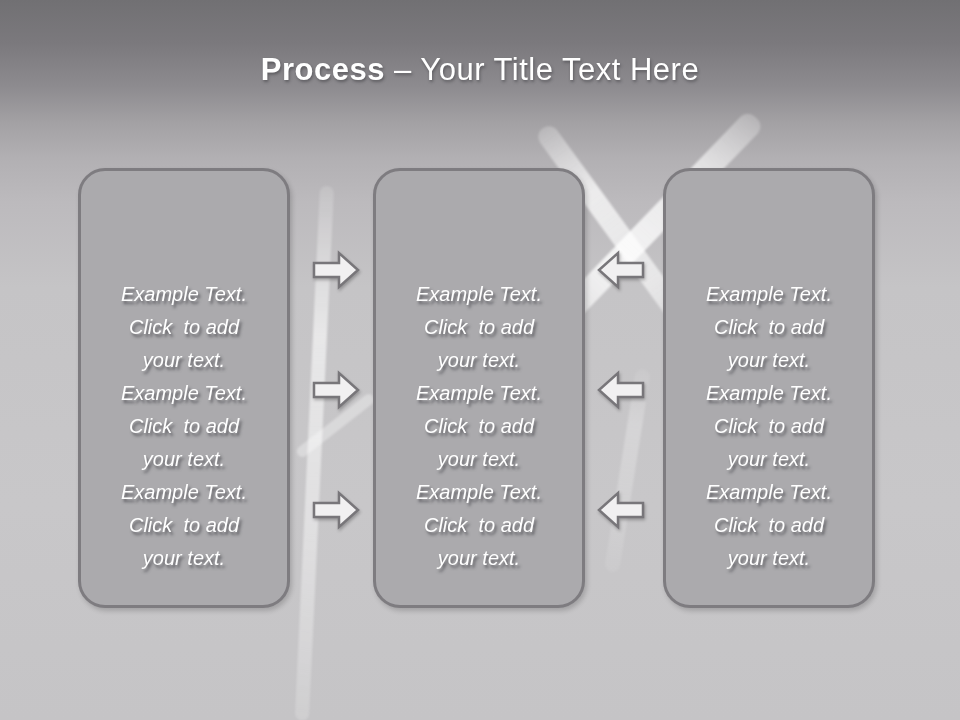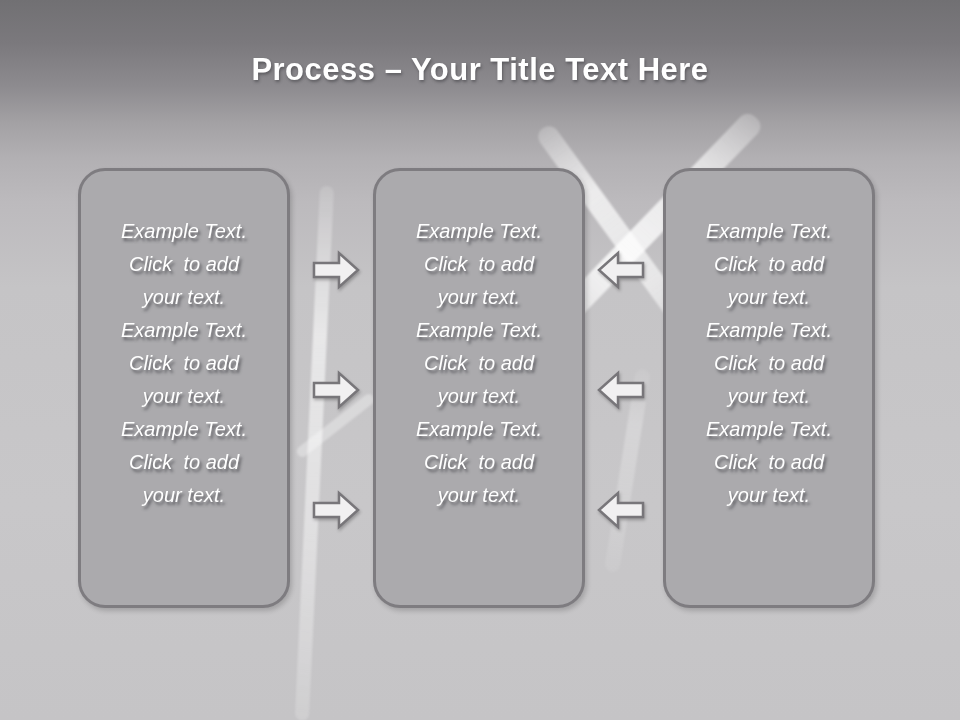--- a/index.html
+++ b/index.html
@@ -14,21 +14,21 @@
   }
 
   
   .title {
     position: absolute; top: 52px; left: 0; right: 0;
     text-align: center; z-index: 4;
     color: #ffffff; font-size: 31px; letter-spacing: 0.5px;
     text-shadow: 1px 2px 3px rgba(40,40,45,0.45);
   }
   .title .bold { font-weight: 700; text-align: center; }
-  .title .rest { font-weight: 700; white-space: pre; }
+  .title .rest { font-weight: 400; white-space: pre; }
 
   
   .chalk {
     position: absolute; z-index: 1;
     border-radius: 10px;
     filter: blur(1.3px);
     background: linear-gradient(to bottom,
       rgba(255,255,255,0.18), rgba(255,255,255,0.75) 28%,
       rgba(255,255,255,0.55) 65%, rgba(255,255,255,0.22));
   }
@@ -52,21 +52,21 @@
 
   
   .panel {
     position: absolute; top: 168px; width: 212px; height: 440px;
     box-sizing: border-box; z-index: 2;
     background: #abaaad;
     border: 3px solid #7e7c80;
     border-radius: 27px;
     box-shadow: 2px 3px 5px rgba(0,0,0,0.18);
     display: flex; flex-direction: column;
-    justify-content: flex-start;
+    justify-content: flex-end;
     padding: 44px 8px 30px 8px;
   }
   .panel-1 { left: 78px; }
   .panel-2 { left: 373px; }
   .panel-3 { left: 663px; }
 
   .text-block {
     white-space: pre;
     text-align: center;
     font-style: italic;

